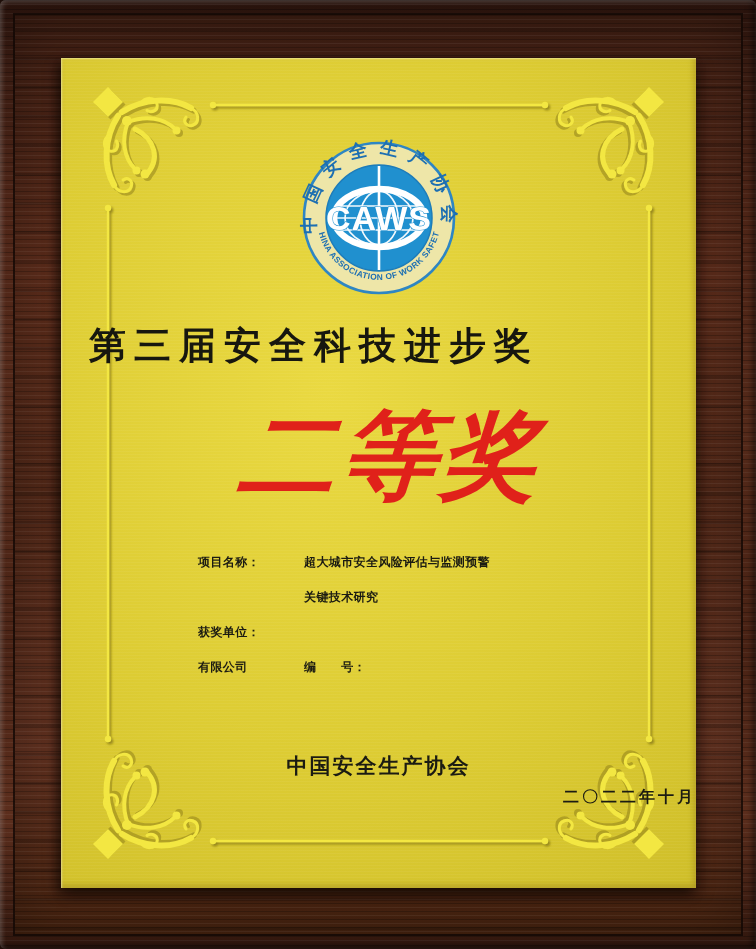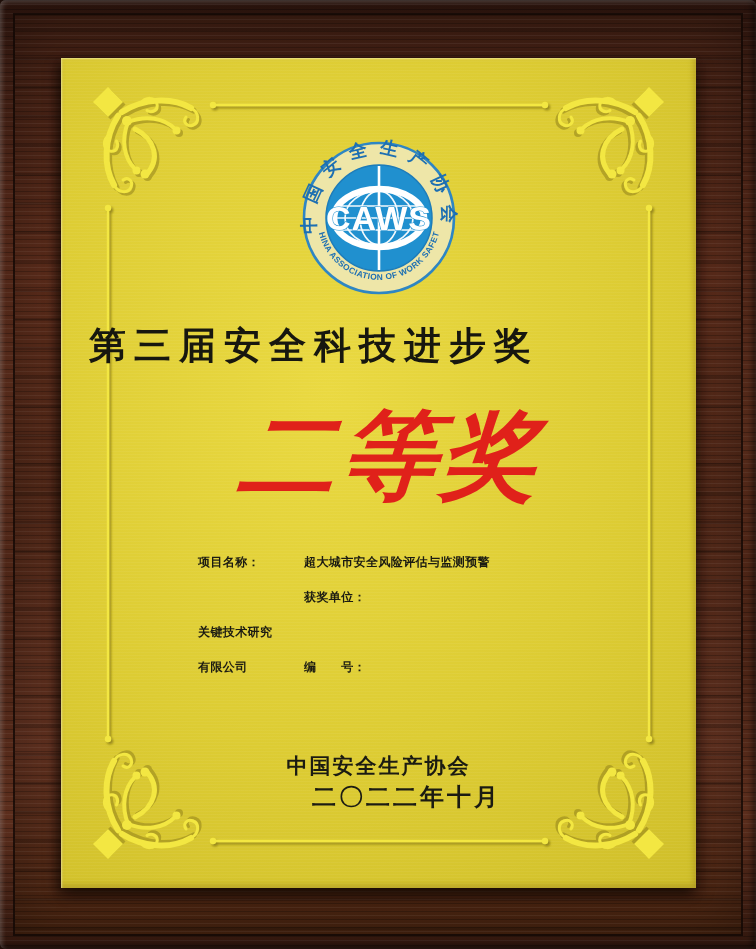--- a/index.html
+++ b/index.html
@@ -42,22 +42,22 @@
     letter-spacing:8px;text-indent:8px;margin-left:20px;}
   .prize{position:absolute;left:0;top:342px;width:100%;text-align:center;
     font-family:"DejaVu Serif", serif;font-style:italic;font-weight:bold;
     font-size:97px;line-height:110px;color:#e0211a;letter-spacing:4px;
     transform:translateX(12px) skewX(-4deg);}
   .details{position:absolute;left:137px;top:487px;width:440px;
     display:grid;grid-template-columns:106px 1fr;
     font-size:12px;line-height:35px;font-weight:bold;color:#1b1b12;letter-spacing:.4px;}
   .issuer{position:absolute;left:0;top:695px;width:100%;text-align:center;
     font-size:21px;line-height:26px;font-weight:bold;color:#1b1b12;letter-spacing:2px;}
-  .cert-date{position:absolute;left:0;top:726px;width:100%;text-align:center;
-    font-size:24px;line-height:26px;font-weight:bold;color:#1b1b12;letter-spacing:3px;padding-left:28px;}
+  .cert-date{position:absolute;left:0;top:726px;width:100%;text-align:right;
+    font-size:16px;line-height:26px;font-weight:bold;color:#1b1b12;letter-spacing:3px;}
 </style>
 </head>
 <body>
 
 <div class="stage">
   <div class="wood-outer"></div>
   <div class="wood-face"></div>
 
   <div class="plate">
 
@@ -167,22 +167,22 @@
       </svg>
     </div>
 
     <div class="title">第三届安全科技进步奖</div>
     <div class="prize">二等奖</div>
 
     <div class="details">
       <span>项目名称：</span>
       <span>超大城市安全风险评估与监测预警</span>
       <span></span>
+      <span>关键技术研究</span>
       <span>获奖单位：</span>
-      <span>关键技术研究</span>
       <span></span>
       <span>有限公司</span>
       <span>编　　号：</span>
     </div>
 
     <div class="issuer">中国安全生产协会</div>
     <div class="cert-date">二〇二二年十月</div>
   </div>
 </div>
 

